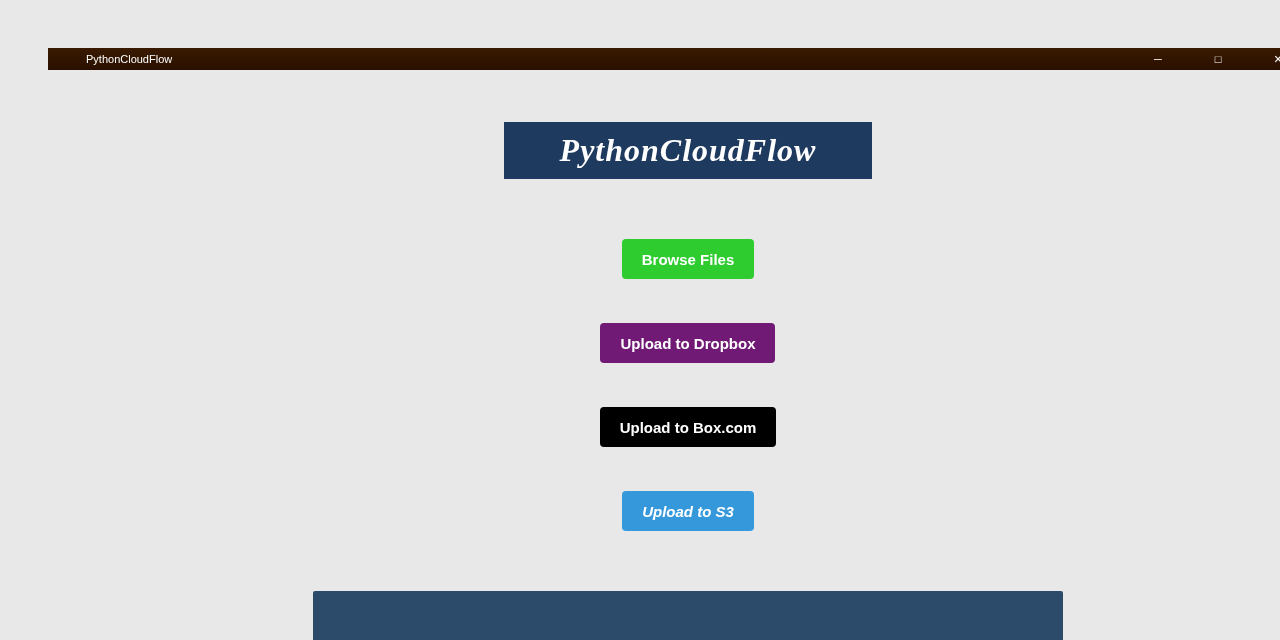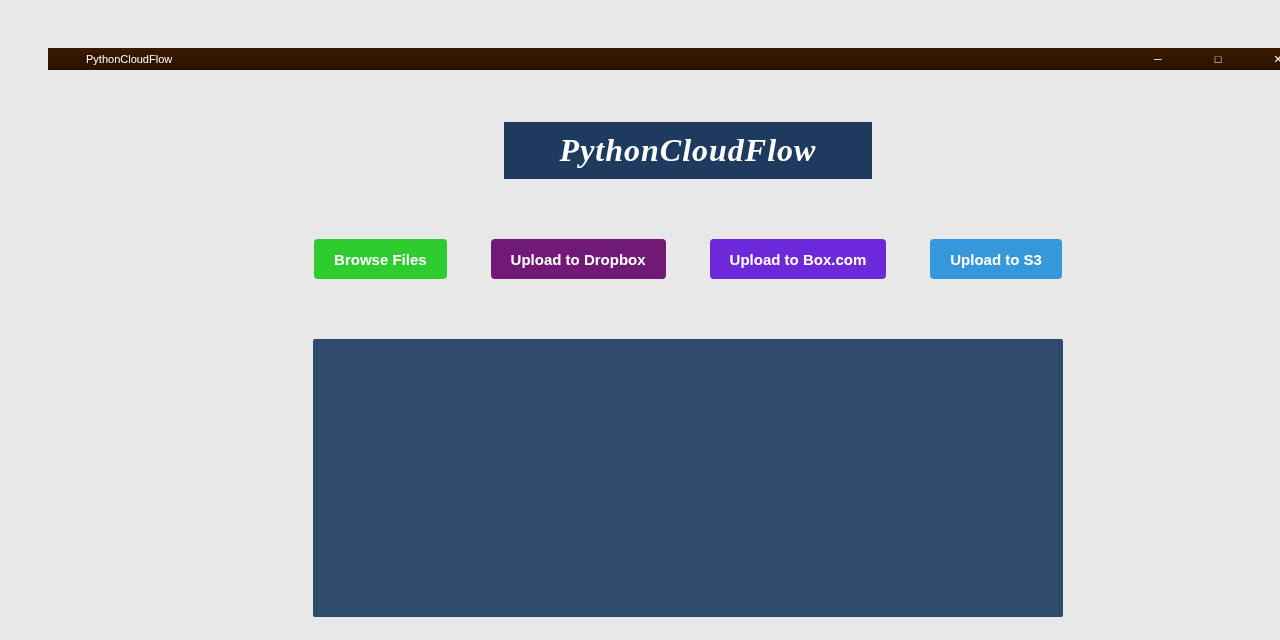--- a/index.html
+++ b/index.html
@@ -81,21 +81,21 @@
       font-size: 32px;
       font-style: italic;
       font-family: Georgia, 'Times New Roman', serif;
       font-weight: bold;
       letter-spacing: 1px;
     }
 
     
     .buttons-row {
       display: flex;
-      flex-direction: row;
+      flex-direction: column;
       gap: 12px;
       margin-bottom: 28px;
       align-items: center;
     }
 
     .action-btn {
       height: 40px;
       padding: 0 20px;
       border: none;
       border-radius: 4px;
@@ -113,30 +113,31 @@
     .btn-google-drive {
       background-color: #e74c3c;
     }
 
     .btn-dropbox {
       background-color: #701a75;
       color: #ffffff;
     }
 
     .btn-box {
-      background-color: #6d28d9;
+      background-color: #000000;
       text-align: center;
     }
 
     .btn-pcloud {
       background-color: #e67e22;
     }
 
     .btn-s3 {
       background-color: #3498db;
+      font-style: italic;
     }
 
     
     .content-area {
       width: 750px;
       height: 278px;
       background-color: #2c4a6a;
       border-radius: 2px;
     }
   </style>

